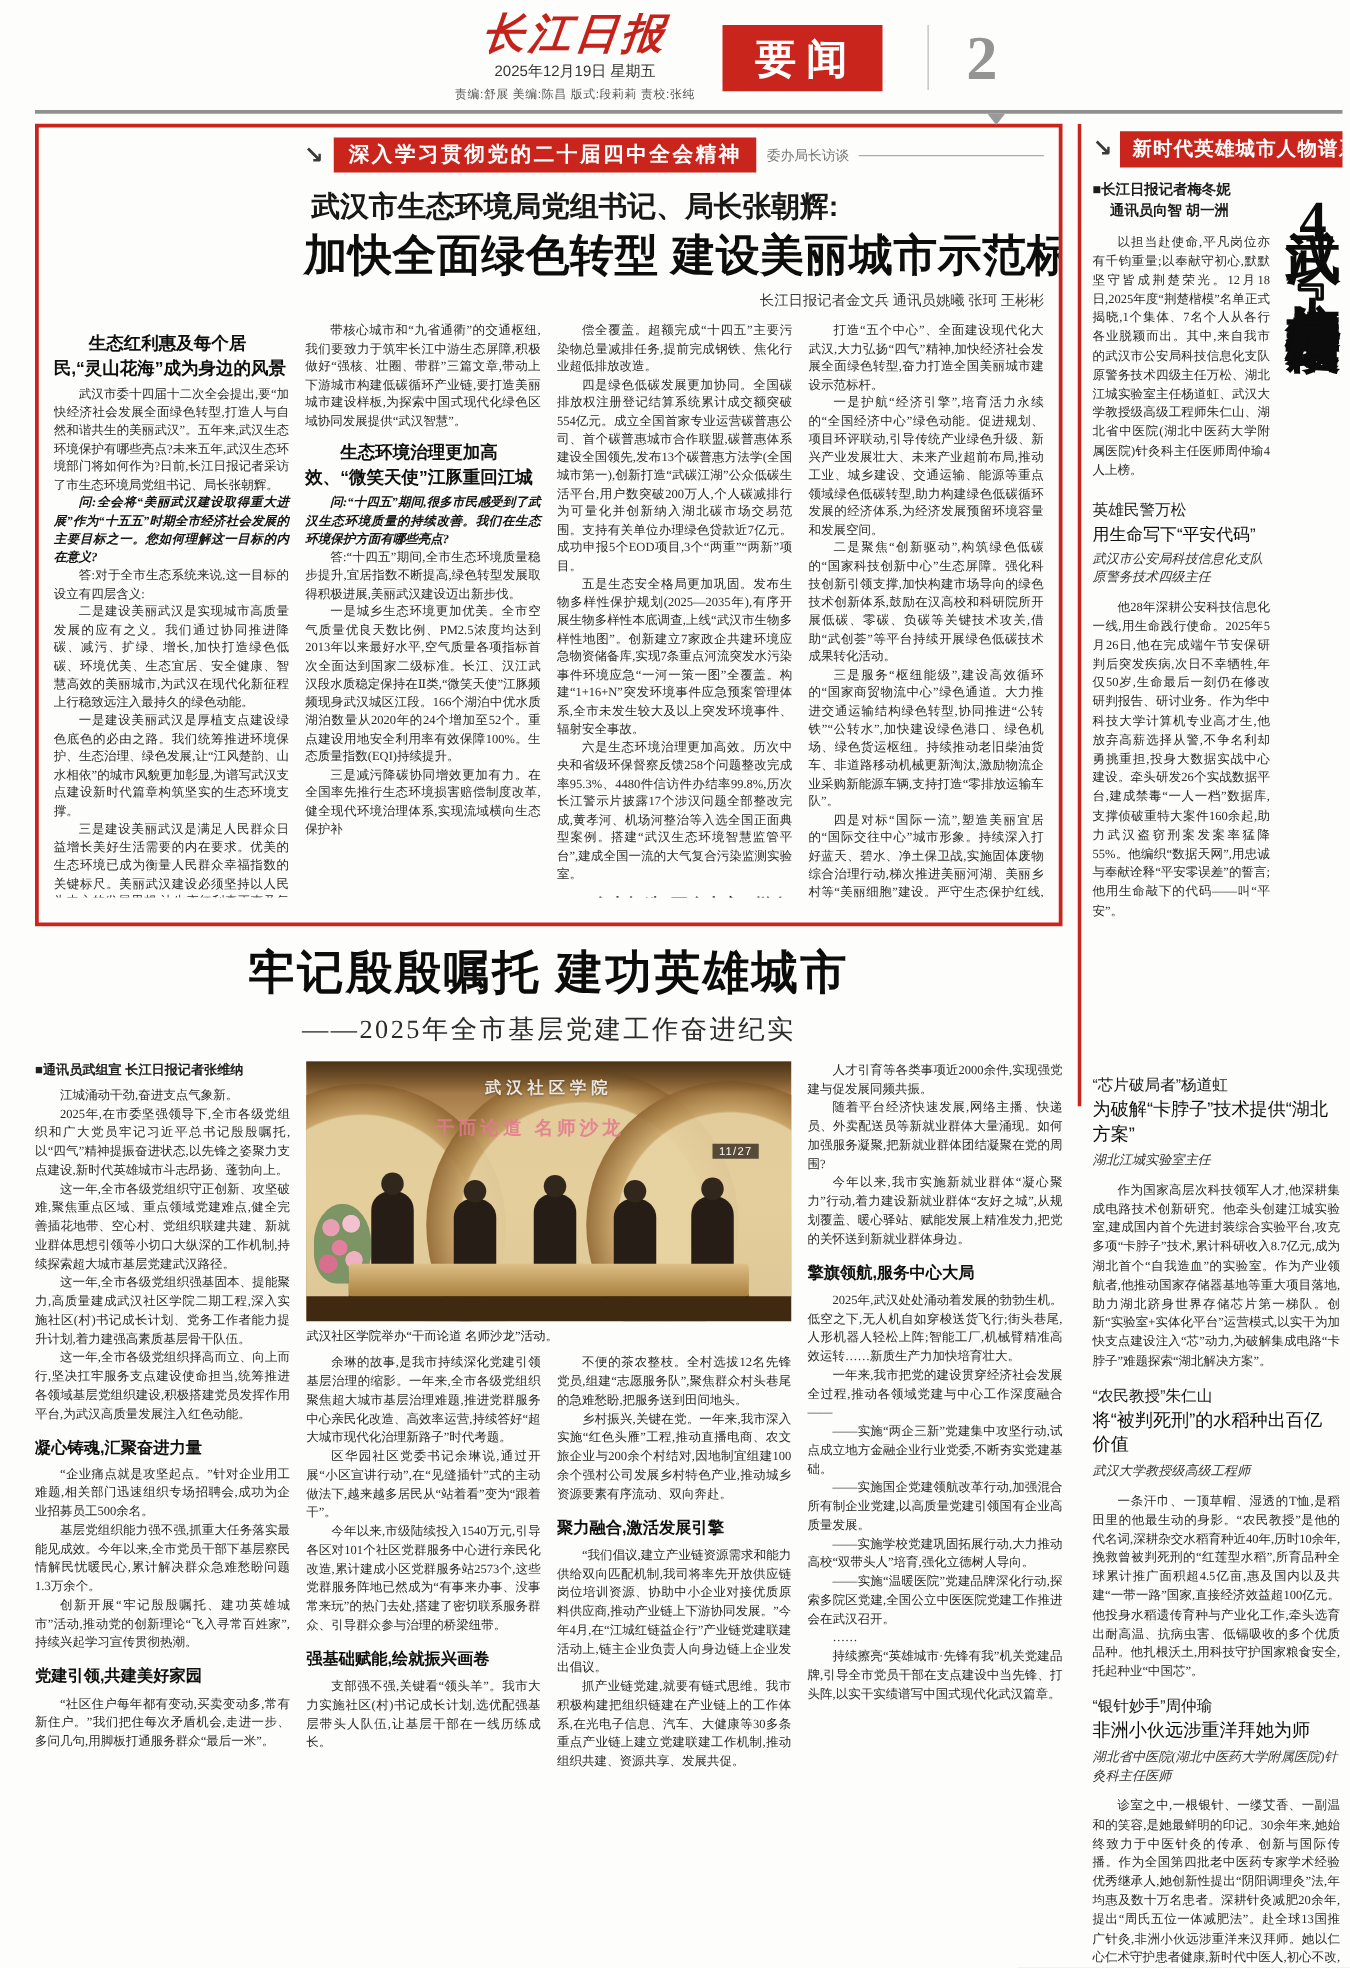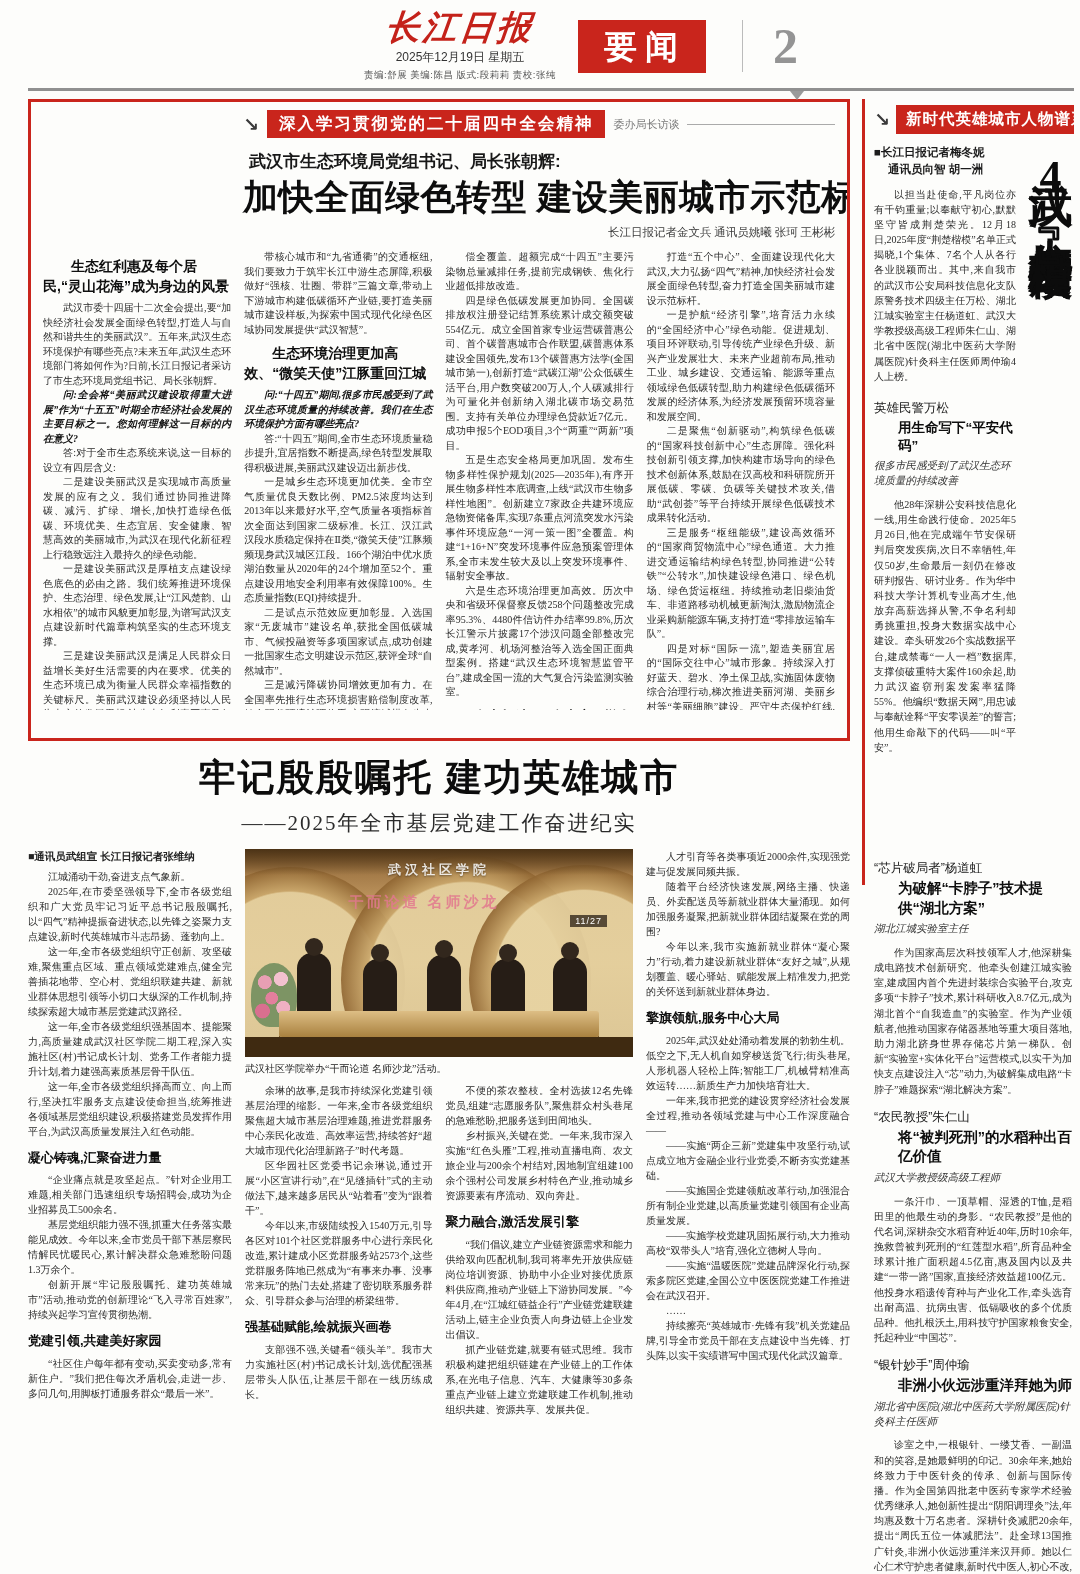--- a/index.html
+++ b/index.html
@@ -31,21 +31,21 @@
   .main-zone{width:822px;flex:none;}
   
   .ivbox{border:3px solid var(--red);height:642px;padding:8px 12px 10px;overflow:hidden;}
   .iv-head{margin-left:200px;}
   .iv-bannerrow{display:flex;align-items:center;gap:8px;}
   .arr{font-family:var(--sans);font-weight:700;font-size:19px;color:#3a3a3a;line-height:1;}
   .iv-banner{background:var(--red);color:#fff;font-family:var(--sans);font-weight:700;
         font-size:16.5px;letter-spacing:2px;padding:3px 12px;white-space:nowrap;}
   .iv-tag{font-family:var(--sans);font-size:11px;color:#787878;white-space:nowrap;}
   .iv-line{flex:1;height:1px;background:#aaa;}
-  .iv-kicker{font-family:var(--sans);font-weight:700;font-size:17px;color:#181818;margin:12px 0 4px 6px;}
+  .iv-kicker{font-family:var(--sans);font-weight:700;font-size:23px;color:#181818;margin:12px 0 4px 6px;}
   .iv-headline{font-family:var(--sans);font-weight:900;font-size:35px;color:#0d0d0d;
         letter-spacing:.5px;line-height:1.15;white-space:nowrap;}
   .iv-byline{font-size:11.5px;color:#3c3c3c;text-align:right;margin:8px 0 10px;}
   .iv-cols{display:flex;gap:13px;height:460px;overflow:hidden;}
   .col{flex:1;min-width:0;font-size:10px;line-height:1.45;text-align:justify;color:#2a2a2a;}
   
   .blk.p{text-indent:2em;}
   .blk.e{text-indent:2em;}
   .ivbox .blk.h{font-family:var(--sans);font-weight:700;font-size:14px;line-height:1.4;
         color:#0f0f0f;text-indent:2em;margin:7px 0 5px;text-align:left;}
@@ -106,21 +106,21 @@
   .sb-top{display:flex;gap:8px;margin-top:10px;}
   .sb-left{width:142px;flex:none;}
   .vhead{flex:1;writing-mode:vertical-rl;text-orientation:upright;font-family:var(--serif);
         font-weight:900;font-size:44px;line-height:1.18;color:#0c0c0c;letter-spacing:2px;
         height:700px;margin:4px auto 0;text-align:start;}
   .sb-byline{font-family:var(--sans);font-weight:700;font-size:11.5px;color:#1c1c1c;line-height:1.5;}
   .sb-byline2{padding-left:14px;}
   .sb-intro{font-size:10px;line-height:1.52;text-indent:2em;text-align:justify;margin-top:8px;color:#2a2a2a;}
   .profile{margin-top:12px;}
   .pf-kicker{font-family:var(--sans);font-size:12.5px;color:#1a1a1a;}
-  .pf-title{font-family:var(--sans);font-weight:700;font-size:14.5px;color:#0e0e0e;line-height:1.35;margin-top:2px;margin-left:24px;}
+  .pf-title{font-family:var(--sans);font-weight:400;font-size:14.5px;color:#0e0e0e;line-height:1.35;margin-top:2px;}
   .pf-org{font-style:italic;font-size:10.5px;color:#333;margin:4px 0 8px;line-height:1.4;}
   .pf-body{font-size:10px;line-height:1.52;text-indent:2em;text-align:justify;color:#2a2a2a;}
   .sb-left .profile{margin-top:16px;}
   .sb-left .pf-title{font-size:13.5px;}
 </style>
 </head>
 <body>
 
 <div class="page">
 
@@ -164,21 +164,20 @@
               <div class="blk p">二是建设美丽武汉是实现城市高质量发展的应有之义。我们通过协同推进降碳、减污、扩绿、增长,加快打造绿色低碳、环境优美、生态宜居、安全健康、智慧高效的美丽城市,为武汉在现代化新征程上行稳致远注入最持久的绿色动能。</div>
               <div class="blk p">一是建设美丽武汉是厚植支点建设绿色底色的必由之路。我们统筹推进环境保护、生态治理、绿色发展,让“江风楚韵、山水相依”的城市风貌更加彰显,为谱写武汉支点建设新时代篇章构筑坚实的生态环境支撑。</div>
               <div class="blk p">三是建设美丽武汉是满足人民群众日益增长美好生活需要的内在要求。优美的生态环境已成为衡量人民群众幸福指数的关键标尺。美丽武汉建设必须坚持以人民为中心的发展思想,让生态红利真正惠及每一位市民,让“江豚的微笑、东湖的碧波、灵山的花海、沉湖的鸟群”成为市民身边的常态化风景。</div>
             </div>
           <div class="col">
               <div class="blk p">带核心城市和“九省通衢”的交通枢纽,我们要致力于筑牢长江中游生态屏障,积极做好“强核、壮圈、带群”三篇文章,带动上下游城市构建低碳循环产业链,要打造美丽城市建设样板,为探索中国式现代化绿色区域协同发展提供“武汉智慧”。</div>
               <div class="blk h">生态环境治理更加高效、“微笑天使”江豚重回江城</div>
               <div class="blk q">问:“十四五”期间,很多市民感受到了武汉生态环境质量的持续改善。我们在生态环境保护方面有哪些亮点?</div>
               <div class="blk p">答:“十四五”期间,全市生态环境质量稳步提升,宜居指数不断提高,绿色转型发展取得积极进展,美丽武汉建设迈出新步伐。</div>
               <div class="blk p">一是城乡生态环境更加优美。全市空气质量优良天数比例、PM2.5浓度均达到2013年以来最好水平,空气质量各项指标首次全面达到国家二级标准。长江、汉江武汉段水质稳定保持在Ⅱ类,“微笑天使”江豚频频现身武汉城区江段。166个湖泊中优水质湖泊数量从2020年的24个增加至52个。重点建设用地安全利用率有效保障100%。生态质量指数(EQI)持续提升。</div>
-              <div class="blk p">二是试点示范效应更加彰显。入选国家“无废城市”建设名单,获批全国低碳城市、气候投融资等多项国家试点,成功创建一批国家生态文明建设示范区,获评全球“自然城市”。</div>
               <div class="blk p">三是减污降碳协同增效更加有力。在全国率先推行生态环境损害赔偿制度改革,健全现代环境治理体系,实现流域横向生态保护补</div>
             </div>
           <div class="col">
               <div class="blk p">偿全覆盖。超额完成“十四五”主要污染物总量减排任务,提前完成钢铁、焦化行业超低排放改造。</div>
               <div class="blk p">四是绿色低碳发展更加协同。全国碳排放权注册登记结算系统累计成交额突破554亿元。成立全国首家专业运营碳普惠公司、首个碳普惠城市合作联盟,碳普惠体系建设全国领先,发布13个碳普惠方法学(全国城市第一),创新打造“武碳江湖”公众低碳生活平台,用户数突破200万人,个人碳减排行为可量化并创新纳入湖北碳市场交易范围。支持有关单位办理绿色贷款近7亿元。成功申报5个EOD项目,3个“两重”“两新”项目。</div>
               <div class="blk p">五是生态安全格局更加巩固。发布生物多样性保护规划(2025—2035年),有序开展生物多样性本底调查,上线“武汉市生物多样性地图”。创新建立7家政企共建环境应急物资储备库,实现7条重点河流突发水污染事件环境应急“一河一策一图”全覆盖。构建“1+16+N”突发环境事件应急预案管理体系,全市未发生较大及以上突发环境事件、辐射安全事故。</div>
               <div class="blk p">六是生态环境治理更加高效。历次中央和省级环保督察反馈258个问题整改完成率95.3%、4480件信访件办结率99.8%,历次长江警示片披露17个涉汉问题全部整改完成,黄孝河、机场河整治等入选全国正面典型案例。搭建“武汉生态环境智慧监管平台”,建成全国一流的大气复合污染监测实验室。</div>
               <div class="blk h">全力打造“五个中心”,梯次推进“美丽细胞”建设</div>
             </div>
           <div class="col">
@@ -272,21 +271,21 @@
       <div class="sb-top">
         <div class="sb-left">
           <div class="sb-byline">
             <div>■长江日报记者梅冬妮</div>
             <div class="sb-byline2">通讯员向智 胡一洲</div>
           </div>
           <p class="sb-intro">以担当赴使命,平凡岗位亦有千钧重量;以奉献守初心,默默坚守皆成荆楚荣光。12月18日,2025年度“荆楚楷模”名单正式揭晓,1个集体、7名个人从各行各业脱颖而出。其中,来自我市的武汉市公安局科技信息化支队原警务技术四级主任万松、湖北江城实验室主任杨道虹、武汉大学教授级高级工程师朱仁山、湖北省中医院(湖北中医药大学附属医院)针灸科主任医师周仲瑜4人上榜。</p>
           <div class="profile">
             <div class="pf-kicker">英雄民警万松</div>
             <div class="pf-title">用生命写下“平安代码”</div>
-            <div class="pf-org">很多市民感受到了武汉生态环境质量的持续改善</div>
+            <div class="pf-org">武汉市公安局科技信息化支队原警务技术四级主任</div>
             <p class="pf-body">他28年深耕公安科技信息化一线,用生命践行使命。2025年5月26日,他在完成端午节安保研判后突发疾病,次日不幸牺牲,年仅50岁,生命最后一刻仍在修改研判报告、研讨业务。作为华中科技大学计算机专业高才生,他放弃高薪选择从警,不争名利却勇挑重担,投身大数据实战中心建设。牵头研发26个实战数据平台,建成禁毒“一人一档”数据库,支撑侦破重特大案件160余起,助力武汉盗窃刑案发案率猛降55%。他编织“数据天网”,用忠诚与奉献诠释“平安零误差”的誓言;他用生命敲下的代码——叫“平安”。</p>
           </div>
         </div>
         <div class="vhead">武汉4人上榜年度『荆楚楷模』</div>
       </div>
 
       <div class="profile">
         <div class="pf-kicker">“芯片破局者”杨道虹</div>
         <div class="pf-title">为破解“卡脖子”技术提供“湖北方案”</div>
         <div class="pf-org">湖北江城实验室主任</div>

